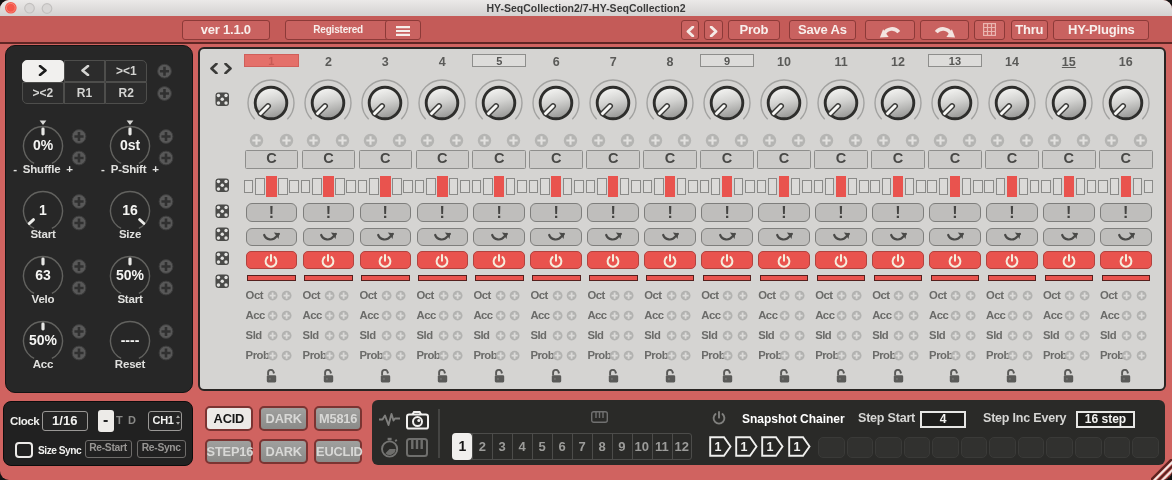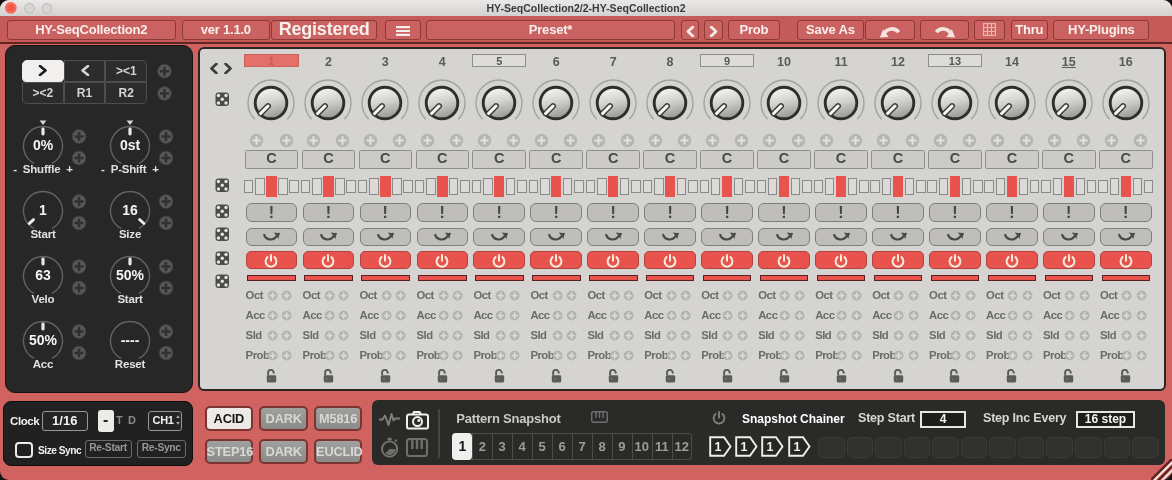--- a/index.html
+++ b/index.html
@@ -39,37 +39,35 @@
 .redbar { position:absolute; background:#e9534e; border:1.5px solid #55201e; }
 .rowlab { position:absolute; font-weight:bold; font-size:11.3px; color:#6b6b69;
   letter-spacing:-0.5px; white-space:nowrap; }
 .modebtn { position:absolute; border:2px solid #7b3432; border-radius:5px;
   text-align:center; font-weight:bold; }
 .fld { position:absolute; background:#242424; border:1.5px solid #9a9896;
   border-radius:3px; color:#f2f2f0; font-weight:bold; text-align:center; }
 </style></head><body>
 <div class="win">
     <div class="titlebar"></div>
-    <div class="titletxt">HY-SeqCollection2/2-HY-SeqCollection2</div>
+    <div class="titletxt">HY-SeqCollection2/7-HY-SeqCollection2</div>
     <svg class="abs" style="left:3px;top:1px;z-index:5" width="55" height="14" viewBox="0 0 55 14">
       <circle cx="7.8" cy="6.8" r="5.8" fill="#f4564a"></circle>
       <circle cx="7.8" cy="6.8" r="4.4" fill="#f4564a" stroke="#f7897c" stroke-width="0.9"></circle>
       <circle cx="26.5" cy="7.2" r="4.8" fill="#d8d6d5" stroke="#c2c0bf" stroke-width="1.2"></circle>
       <circle cx="44" cy="7.5" r="4.8" fill="#d8d6d5" stroke="#c2c0bf" stroke-width="1.2"></circle>
     </svg>
     <div class="toolbar">
-      <div class="tbtn" style="left:7px;width:168.5px;font-size:13px;">HY-SeqCollection2</div>
       <div class="tbtn" style="left:181.5px;width:88.5px;font-size:13px;">ver 1.1.0</div>
-      <div class="tbtn" style="left:271px;width:106.3px;font-size:18px;">Registered</div>
+      <div class="tbtn" style="left:285px;width:106.3px;font-size:10px;">Registered</div>
       <div class="tbtn" style="left:385px;width:36px;font-size:13px;"></div>
-      <div class="tbtn" style="left:426px;width:249px;font-size:13px;">Preset*</div>
       <div class="tbtn" style="left:680.5px;width:18.3px;font-size:13px;"></div>
       <div class="tbtn" style="left:703.8px;width:18.8px;font-size:13px;"></div>
       <div class="tbtn" style="left:727.6px;width:52.7px;font-size:13px;">Prob</div>
-      <div class="tbtn" style="left:788.9px;width:66.9px;font-size:13px;margin-left:8px;">Save As</div>
+      <div class="tbtn" style="left:788.9px;width:66.9px;font-size:13px;">Save As</div>
       <div class="tbtn" style="left:865.1px;width:49.5px;font-size:13px;"></div>
       <div class="tbtn" style="left:920.1px;width:49.4px;font-size:13px;"></div>
       <div class="tbtn" style="left:973.6px;width:31.6px;font-size:13px;"></div>
       <div class="tbtn" style="left:1010.7px;width:37.1px;font-size:13px;">Thru</div>
       <div class="tbtn" style="left:1053.3px;width:96.1px;font-size:13px;">HY-Plugins</div>
       <svg class="abs" style="left:396px;top:9.5px;z-index:5" width="14" height="10" viewBox="0 0 14 10">
         <path d="M0 1.2 H14 M0 5 H14 M0 8.8 H14" stroke="#f6eeea" stroke-width="2.2"></path>
       </svg>
       <svg class="abs" style="left:879px;top:7px;z-index:5" width="22" height="15" viewBox="0 0 22 15">
         <path d="M5 11 A 8.8 8.8 0 0 1 19.8 9.2" fill="none" stroke="#f3e4e0" stroke-width="3.6"></path>
@@ -1932,21 +1930,20 @@
         <path d="M15.2 4.2 L16.8 2.8" stroke-width="1.8"></path>
         <circle cx="9.6" cy="12" r="7.6" stroke-width="1.9"></circle>
       </g>
       <path d="M9.6 12 L15.6 12 A 6 6 0 0 1 5.36 16.24 Z" fill="#757573" opacity="0.9"></path>
     </svg>
     <svg class="abs" style="left:406px;top:438px;z-index:5" width="22" height="19" viewBox="0 0 22 19">
       <rect x="1" y="1" width="20" height="17" rx="2.5" fill="none" stroke="#6f6f6d" stroke-width="2"></rect>
       <path d="M6.3 1 V11 M11 1 V11 M15.7 1 V11" stroke="#6f6f6d" stroke-width="2.4"></path>
     </svg>
     <div class="abs" style="left:438px;top:409px;width:2px;height:49px;background:#454543;"></div>
-    <div class="abs" style="left:430px;top:411px;width:157px;text-align:center;font-size:13px;font-weight:bold;color:#c9c9c7;letter-spacing:-0.2px;">Pattern Snapshot</div>
     <svg class="abs" style="left:591px;top:411px;z-index:5" width="17" height="12" viewBox="0 0 17 12">
       <rect x="0.7" y="0.7" width="15.6" height="10.6" rx="2" fill="none" stroke="#707070" stroke-width="1.4"></rect>
       <path d="M5 0.7 V7 M8.5 0.7 V7 M12 0.7 V7" stroke="#707070" stroke-width="1.4"></path>
     </svg>
     <div class="abs" style="left:452.4px;top:432.5px;width:239.3px;height:27px;border:1px solid #4c4c4a;border-radius:3px;"></div>
     <div class="abs" style="left:472.3px;top:433.5px;width:1px;height:25px;background:#4c4c4a;"></div>
     <div class="abs" style="left:492.3px;top:433.5px;width:1px;height:25px;background:#4c4c4a;"></div>
     <div class="abs" style="left:512.2px;top:433.5px;width:1px;height:25px;background:#4c4c4a;"></div>
     <div class="abs" style="left:532.2px;top:433.5px;width:1px;height:25px;background:#4c4c4a;"></div>
     <div class="abs" style="left:552.1px;top:433.5px;width:1px;height:25px;background:#4c4c4a;"></div>

